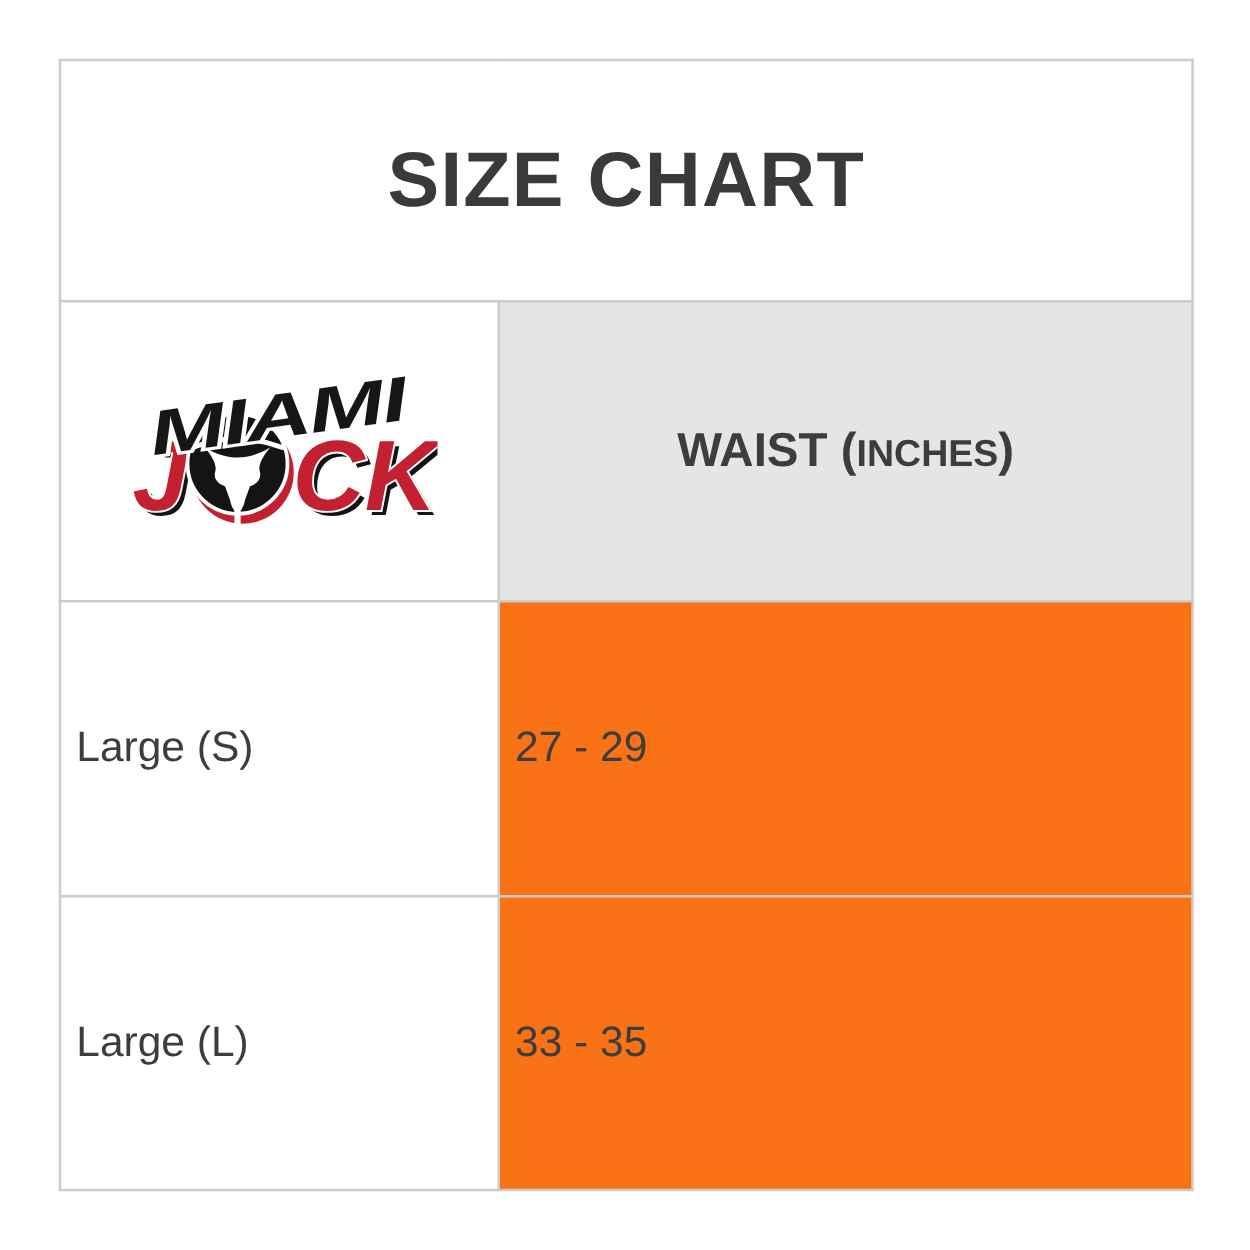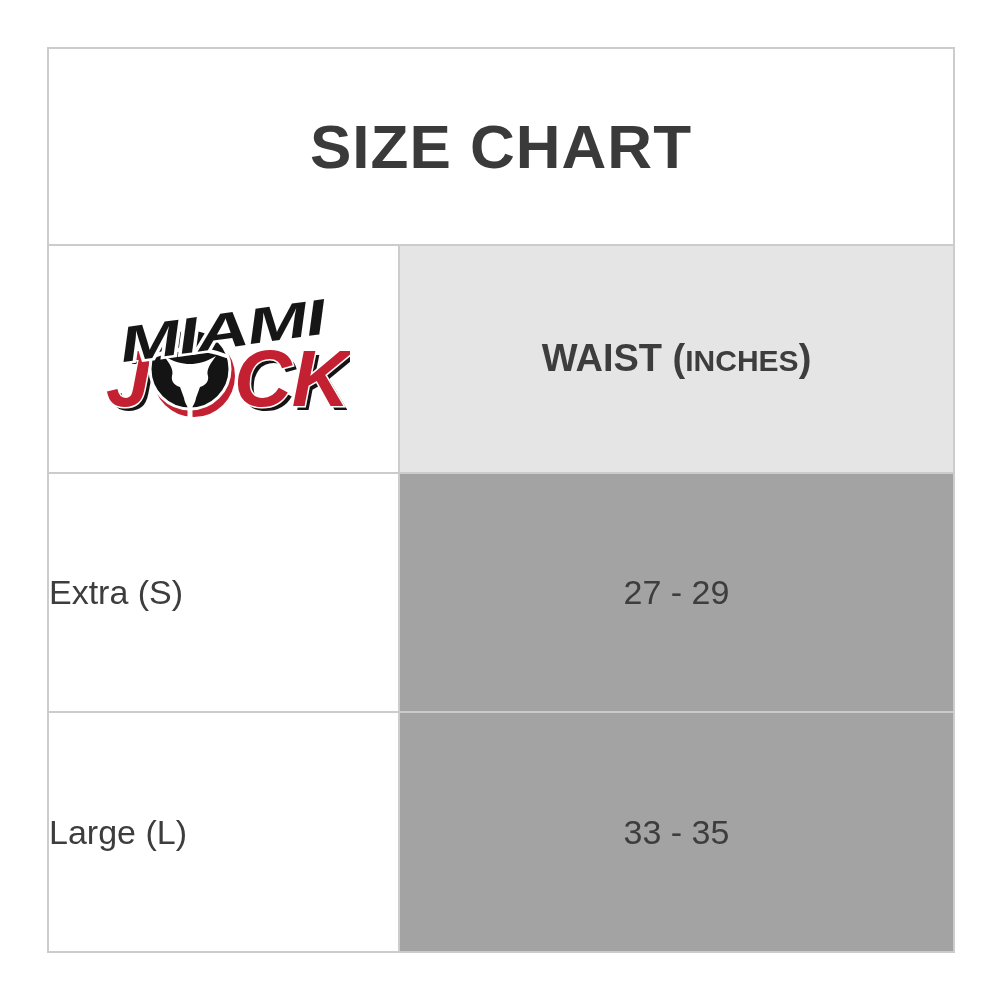--- a/index.html
+++ b/index.html
@@ -19,21 +19,21 @@
     position: absolute;
     left: 47px;
     top: 47px;
     width: 906px;
     height: 906px;
     border-collapse: collapse;
     table-layout: fixed;
   }
   table.size-table td {
     border: 2px solid #cccccc;
-    padding: 0;
+    padding: 12px;
     vertical-align: middle;
   }
   col.c1 { width: 351px; }
   col.c2 { width: 555px; }
 
   tr.title-row { height: 129px; }
   td.title-cell {
     text-align: center;
     font-size: 62px;
     font-weight: bold;
@@ -59,22 +59,21 @@
   tr.data-row { height: 157px; }
   td.size-cell {
     font-size: 34px;
     color: #3d3d3d;
     padding-left: 35px;
     background: #ffffff;
   }
   td.waist-val {
     font-size: 34px;
     color: #3d3d3d;
-    text-align: center;
-    background: #a3a3a3;
+    background: #f97316;
   }
 
   
   .logo-svg { display: inline-block; vertical-align: middle; }
   text.jock-shadow {
     font-family: "Liberation Sans", sans-serif;
     font-style: italic;
     font-weight: bold;
     font-size: 80px;
     fill: #141414;
@@ -152,21 +151,21 @@
 
           <text class="miami" x="124" y="56" text-anchor="middle" textLength="206" lengthAdjust="spacingAndGlyphs" transform="rotate(-8 124 40)">MIAMI</text>
         </svg>
       </td>
       <td class="waist-cell">
         <span class="waist-main">WAIST (</span><span class="waist-small">INCHES</span><span class="waist-main">)</span>
       </td>
     </tr>
 
     <tr class="data-row">
-      <td class="size-cell">Extra (S)</td>
+      <td class="size-cell">Large (S)</td>
       <td class="waist-val">27 - 29</td>
     </tr>
 
 
     <tr class="data-row">
       <td class="size-cell">Large (L)</td>
       <td class="waist-val">33 - 35</td>
     </tr>
 
   </tbody>

